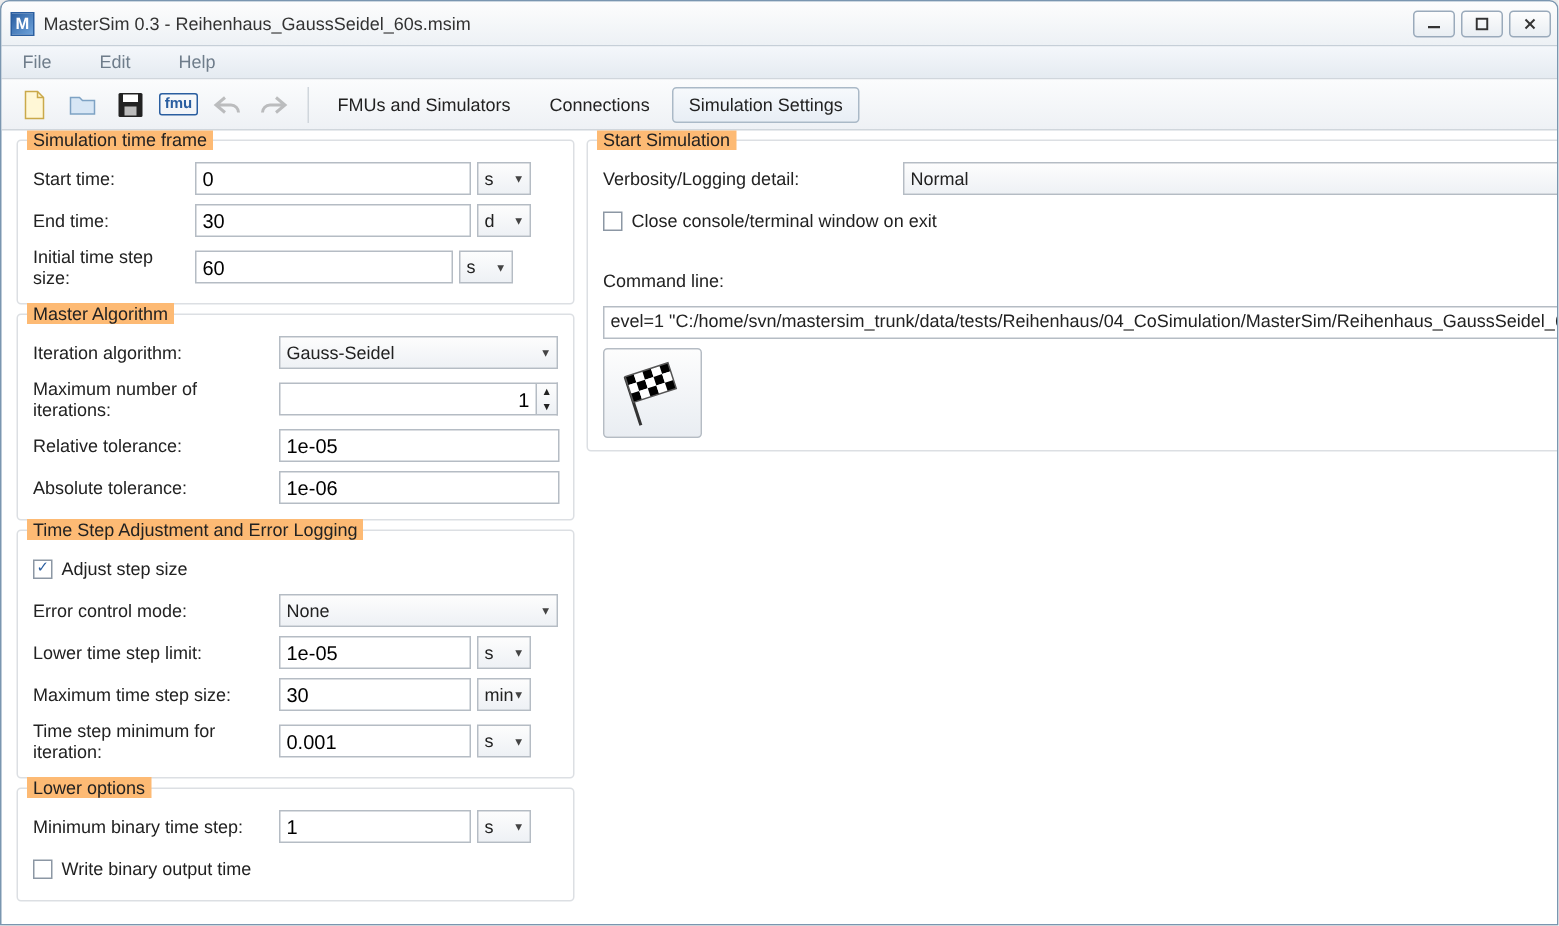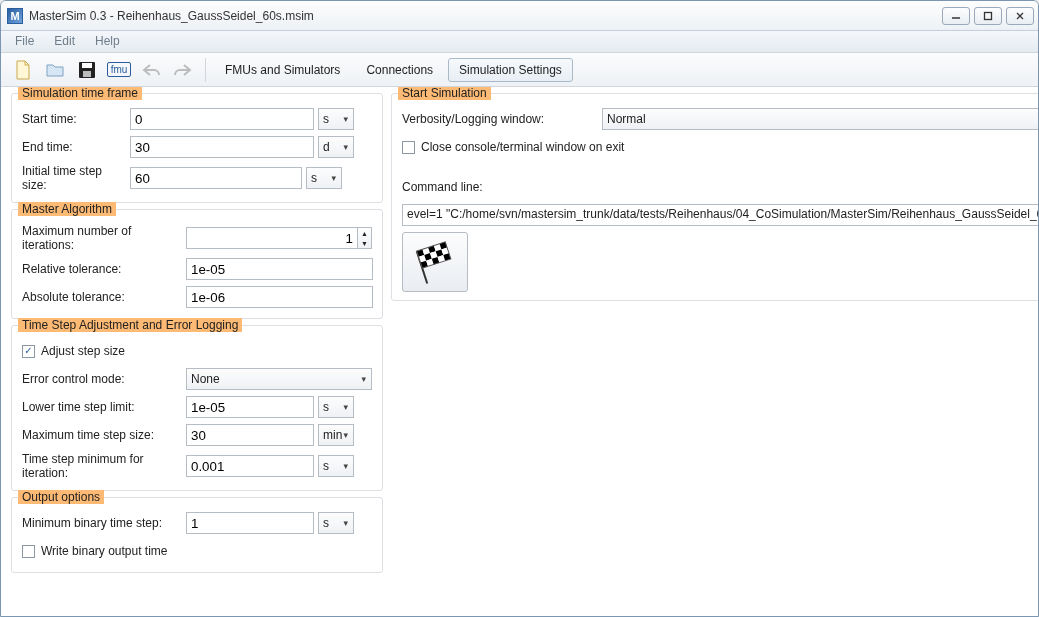--- a/index.html
+++ b/index.html
@@ -51,20 +51,21 @@
   font-size: 10px;
   cursor: pointer;
 }
 .menubar {
   height: 22px;
   background: linear-gradient(#f4f7fb,#e5ebf1);
   border-bottom: 1px solid #d0d6dc;
   display: flex;
   align-items: stretch;
   padding-left: 4px;
+  gap: 12px;
 }
 .menubar .item {
   padding: 3px 10px;
   color: #6f7d8b;
   cursor: pointer;
 }
 .toolbar {
   height: 34px;
   background: linear-gradient(#fbfcfd,#eef1f5);
   border-bottom: 1px solid #d0d6dc;
@@ -218,21 +219,21 @@
         </svg>
     </div>
     <div class="tool-ico">
       <svg width="18" height="18">
           <rect x="1" y="1" width="16" height="16" fill="#222" rx="1"></rect>
           <rect x="4" y="2" width="10" height="5" fill="#fff"></rect>
           <rect x="5" y="10" width="8" height="6" fill="#bbb"></rect>
         </svg>
     </div>
     <div class="tool-ico">
-      <div style="border:1px solid #2a5ea0;color:#2a5ea0;font-size:10px;font-weight:normal;padding:1px 3px;border-radius:2px;">fmu</div>
+      <div style="border:1px solid #2a5ea0;color:#2a5ea0;font-size:10px;font-weight:bold;padding:1px 3px;border-radius:2px;">fmu</div>
     </div>
     <div class="tool-ico" style="opacity:.45">
       <svg width="18" height="14">
           <path d="M8 2 L2 7 L8 12 M2 7 h10 a5 5 0 0 1 5 5" fill="none" stroke="#777" stroke-width="2"></path>
         </svg>
     </div>
     <div class="tool-ico" style="opacity:.45">
       <svg width="18" height="14">
           <path d="M10 2 L16 7 L10 12 M16 7 h-10 a5 5 0 0 0 -5 5" fill="none" stroke="#777" stroke-width="2"></path>
         </svg>
@@ -267,20 +268,26 @@
           <span class="lbl" style="width:108px">Initial time step size:</span>
           <input class="field" style="width: 172px;" value="60">
           <div class="select unit-select">
               <span>s</span>
             </div>
         </div>
       </div>
 
       <div class="group">
         <div class="group-title">Master Algorithm</div>
+        <div class="row">
+          <span class="lbl" style="width:164px">Iteration algorithm:</span>
+          <div class="select" style="flex:1">
+              <span>Gauss-Seidel</span>
+            </div>
+        </div>
         <div class="row">
           <span class="lbl" style="width:164px">Maximum number of iterations:</span>
           <div class="spinbox" style="flex:1;justify-content:flex-end">
             <input class="field" style="flex: 1 1 0%; text-align: right;" value="1">
             <div class="arrows">
                 <span>▲</span>
                 <span>▼</span>
               </div>
           </div>
         </div>
@@ -323,41 +330,41 @@
         <div class="row">
           <span class="lbl" style="width:164px">Time step minimum for iteration:</span>
           <input class="field" style="width: 128px;" value="0.001">
           <div class="select unit-select">
               <span>s</span>
             </div>
         </div>
       </div>
 
       <div class="group">
-        <div class="group-title">Output options</div>
+        <div class="group-title">Lower options</div>
         <div class="row">
           <span class="lbl" style="width:164px">Minimum binary time step:</span>
           <input class="field" style="width: 128px;" value="1">
           <div class="select unit-select">
               <span>s</span>
             </div>
         </div>
         <div class="row">
           <span class="checkbox"></span>
           <span>Write binary output time</span>
         </div>
       </div>
 
     </div>
 
     <div class="col-right">
       <div class="group" style="height:208px">
         <div class="group-title">Start Simulation</div>
         <div class="row">
-          <span class="lbl" style="width:200px">Verbosity/Logging window:</span>
+          <span class="lbl" style="width:200px">Verbosity/Logging detail:</span>
           <div class="select" style="flex:1">
               <span>Normal</span>
             </div>
         </div>
         <div class="row">
           <span class="checkbox"></span>
           <span>Close console/terminal window on exit</span>
         </div>
         <div class="row" style="margin-top:18px">
           <span class="lbl">Command line:</span>

